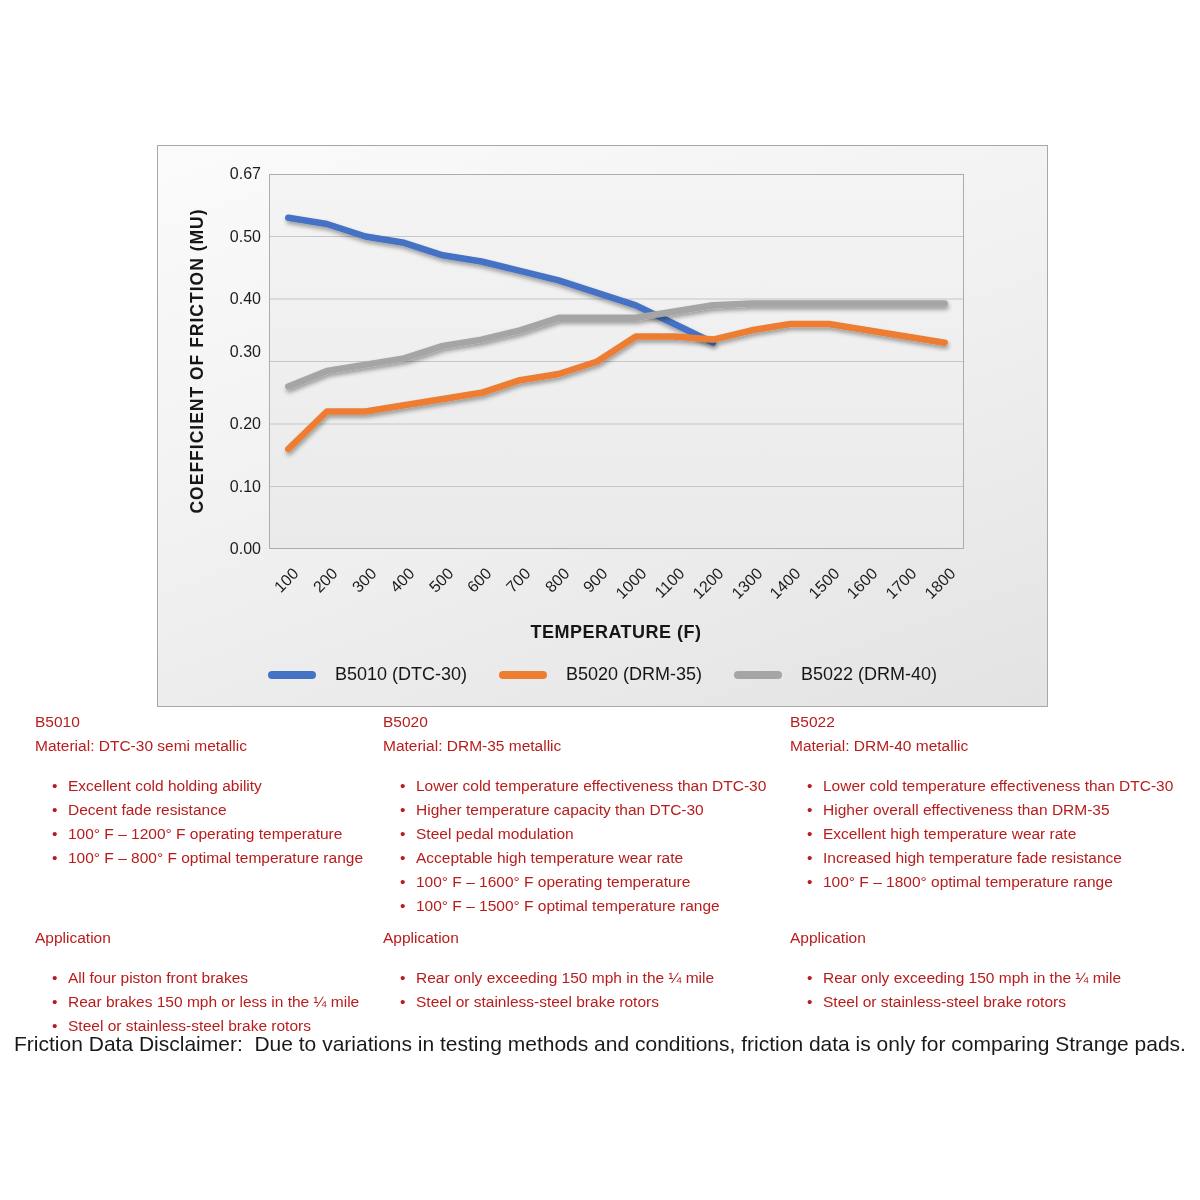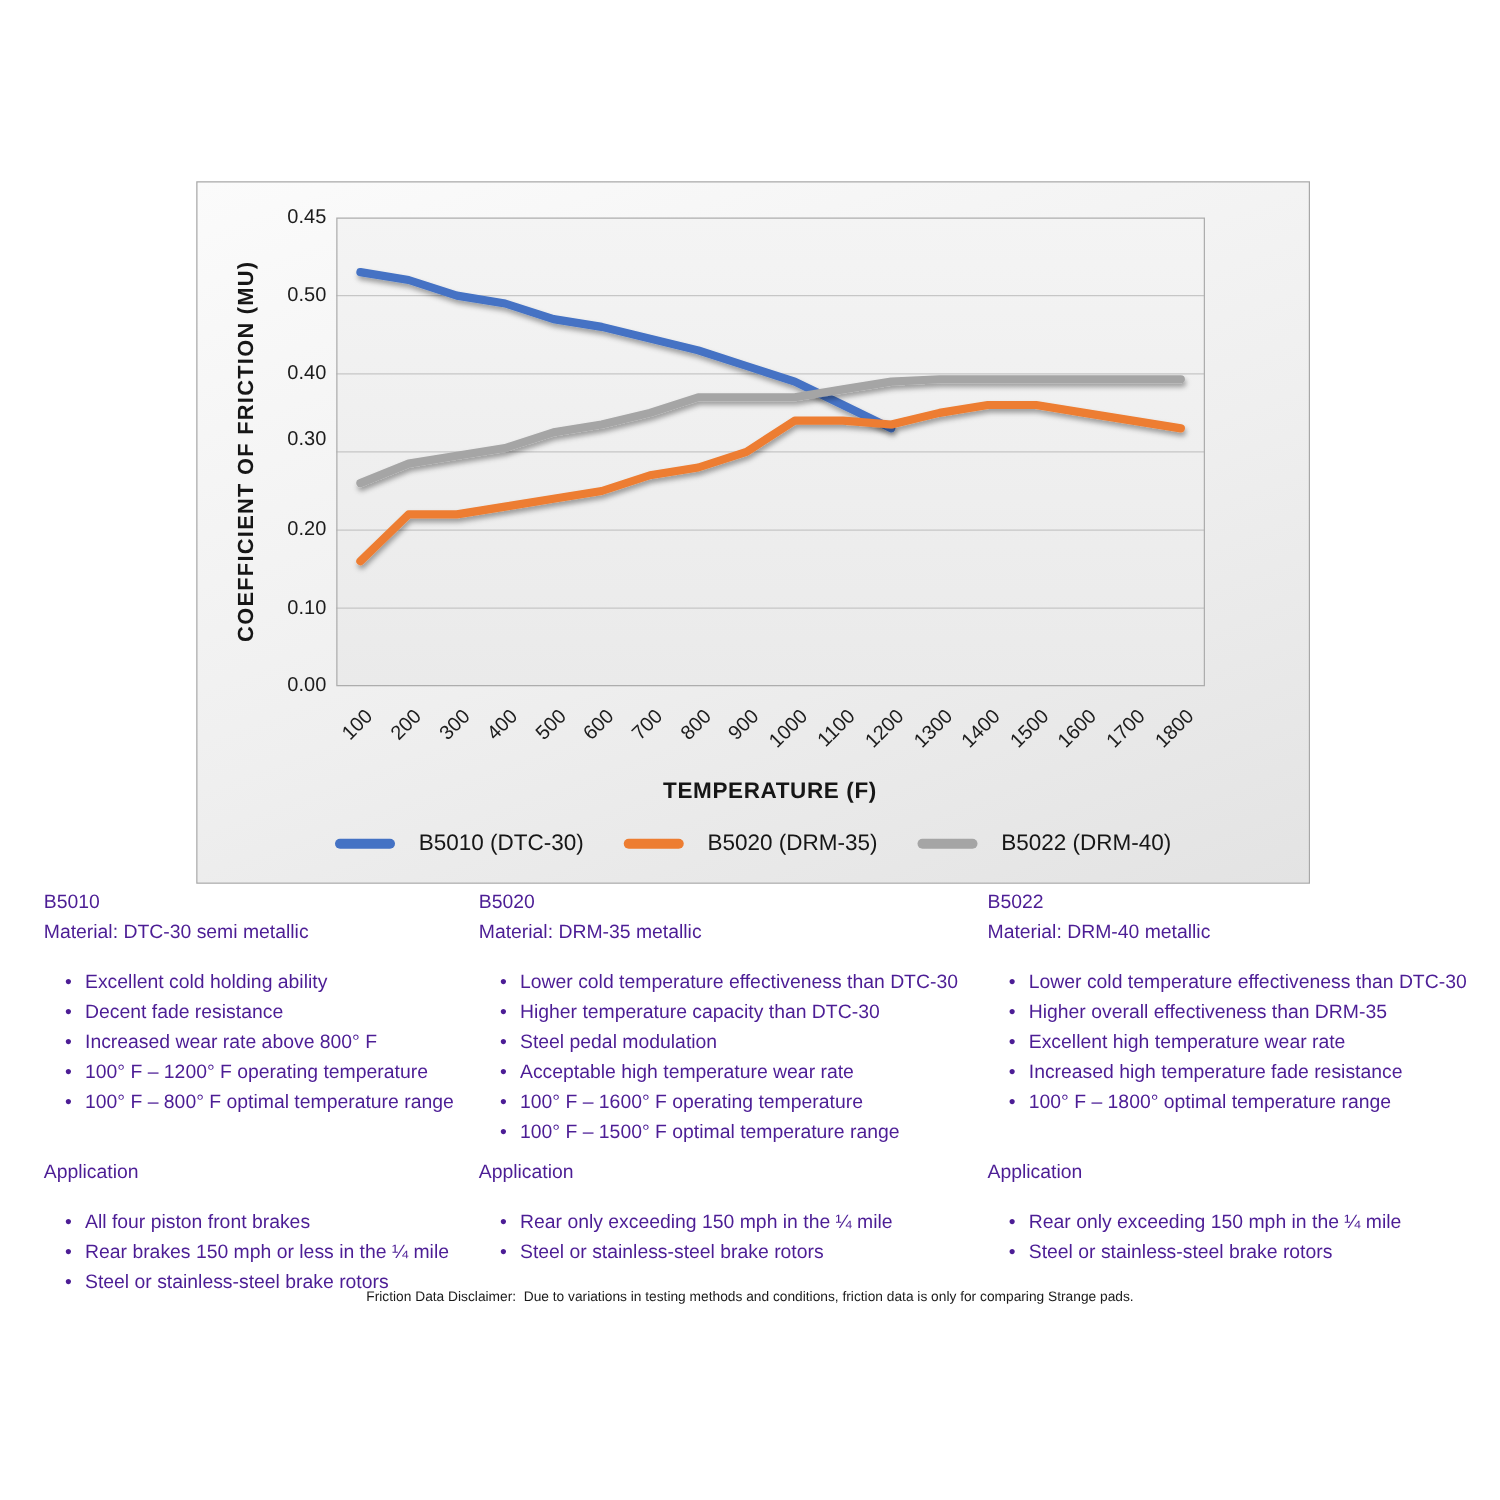--- a/index.html
+++ b/index.html
@@ -33,41 +33,41 @@
     font-weight:bold;font-size:18px;letter-spacing:.5px;color:#161616;
   }
   .legend{
     position:absolute;left:0;right:0;top:518px;display:flex;
     justify-content:center;align-items:center;gap:32px;
   }
   .legend-item{display:flex;align-items:center;gap:19px;}
   .legend-swatch{width:48px;height:8px;border-radius:4px;}
   .legend-label{font-size:18px;color:#161616;}
   
-  .spec-col{position:absolute;top:710px;font-size:15.5px;line-height:24px;color:#4c1d95;}
+  .spec-col{position:absolute;top:710px;font-size:15.5px;line-height:24px;color:#b91c1c;}
   .col-1{left:35px;width:345px;}
   .col-2{left:383px;width:402px;}
   .col-3{left:790px;width:402px;}
   .bullets{list-style:none;margin:16px;padding:0;}
   .bullets li{position:relative;padding-left:17px;}
   .bullets li::before{content:"\2022";position:absolute;left:1px;}
   .app-block{position:absolute;left:0;top:216px;width:100%;}
   
   .disclaimer{
     position:absolute;left:0;right:0;top:1032px;text-align:center;
-    font-size:11px;color:#1a1a1a;white-space:pre;
+    font-size:21px;color:#1a1a1a;white-space:pre;
   }
 </style>
 </head>
 <body>
 
 <div class="chart-panel">
   <div class="y-axis-title">COEFFICIENT OF FRICTION (MU)</div>
   <div id="y-ticks">
-      <div class="y-tick" style="top: 18px;">0.45</div>
+      <div class="y-tick" style="top: 18px;">0.67</div>
       <div class="y-tick" style="top: 80.5px;">0.50</div>
       <div class="y-tick" style="top: 143px;">0.40</div>
       <div class="y-tick" style="top: 196px;">0.30</div>
       <div class="y-tick" style="top: 268px;">0.20</div>
       <div class="y-tick" style="top: 330.5px;">0.10</div>
       <div class="y-tick" style="top: 393px;">0.00</div>
     </div>
   <div class="plot" id="plot">
       <svg width="695" height="375" viewBox="0 0 695 375">
         <defs>
@@ -127,21 +127,20 @@
       </div>
     </div>
 </div>
 
 <div class="spec-col col-1">
   <div>B5010</div>
   <div>Material: DTC-30 semi metallic</div>
   <ul class="bullets">
       <li>Excellent cold holding ability</li>
       <li>Decent fade resistance</li>
-      <li>Increased wear rate above 800° F</li>
       <li>100° F – 1200° F operating temperature</li>
       <li>100° F – 800° F optimal temperature range</li>
     </ul>
   <div class="app-block">
     <div>Application</div>
     <ul class="bullets">
         <li>All four piston front brakes</li>
         <li>Rear brakes 150 mph or less in the ¼ mile</li>
         <li>Steel or stainless-steel brake rotors</li>
       </ul>

